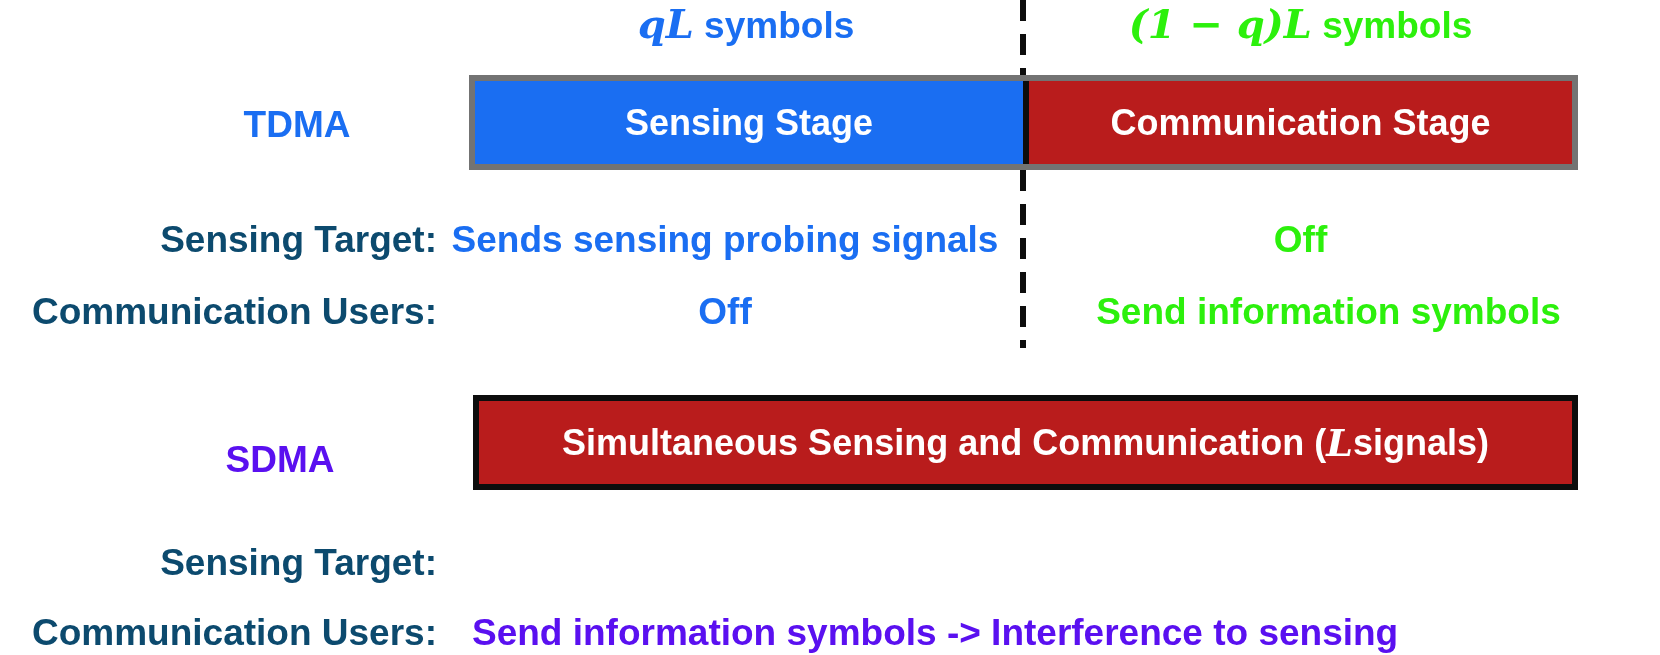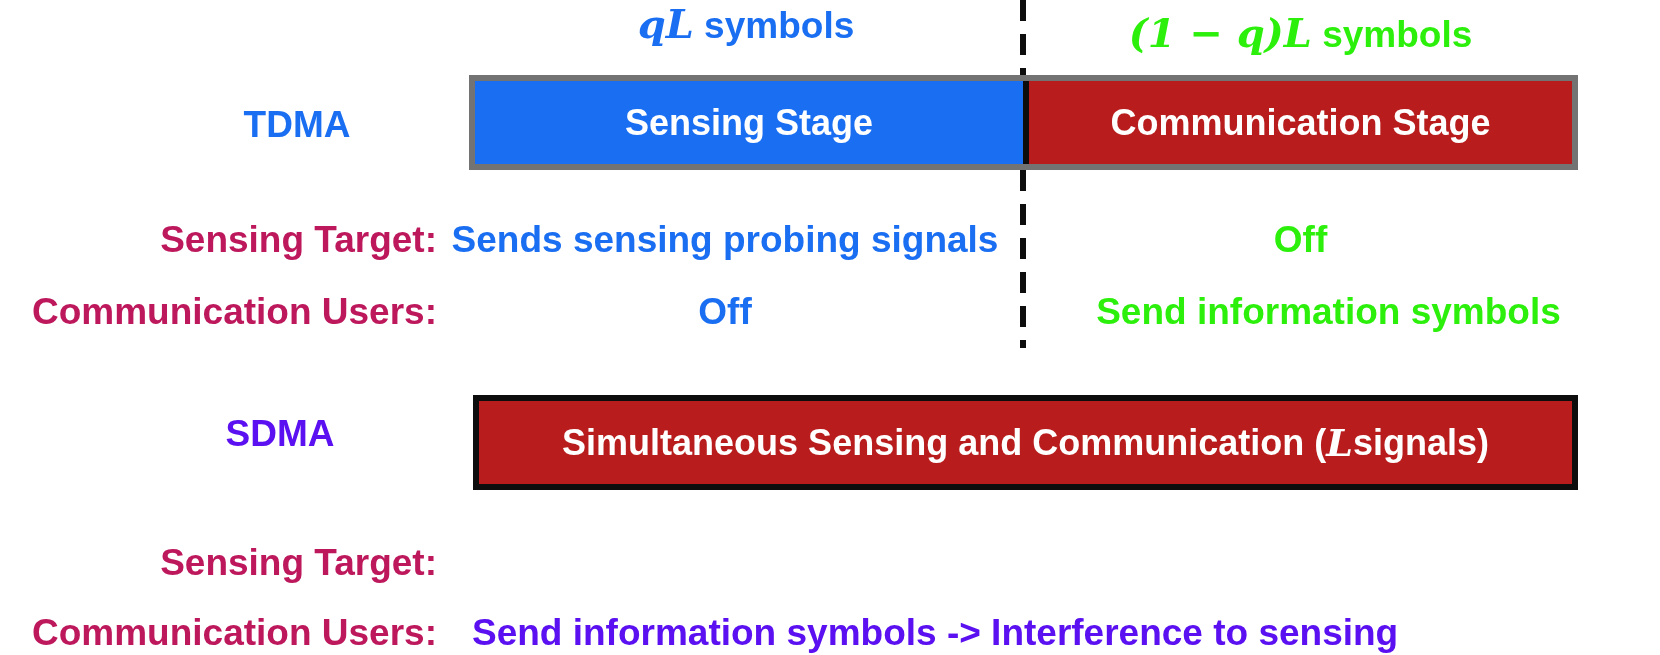--- a/index.html
+++ b/index.html
@@ -13,21 +13,21 @@
   .txt {
     position:absolute;
     font-weight:bold;
     font-size:37px;
     line-height:44px;
     white-space:nowrap;
   }
   .center { text-align:center; }
   .right  { text-align:right; }
 
-  .c-black  { color:#be185d; }
+  .c-black  { color:#0c4a6e; }
   .c-blue   { color:#1a6ef2; }
   .c-green  { color:#2cf00c; }
   .c-purple { color:#5a10f0; }
 
   .math {
     font-family:"DejaVu Serif", serif;
     font-style:italic;
     font-weight:bold;
     font-size:40px;
   }
@@ -76,40 +76,40 @@
 </head>
 <body>
 
 <div id="canvas">
 
   <div id="dashed-line"></div>
 
   <div class="txt center c-blue" style="left:469px; top:2px; width:554px;">
     <span class="math">qL</span><span> symbols</span>
   </div>
-  <div class="txt center c-green" style="left:1023px; top:11px; width:555px;">
+  <div class="txt center c-green" style="left:1023px; top:2px; width:555px;">
     <span class="math">(1 − q)L</span><span> symbols</span>
   </div>
 
   <div class="txt center c-blue" style="left:197px; top:103px; width:200px;">TDMA</div>
 
   <div id="tdma-bar">
     <div id="sensing-stage-cell" class="stage-cell">Sensing Stage</div>
     <div id="communication-stage-cell" class="stage-cell">Communication Stage</div>
   </div>
 
   <div class="txt right c-black" style="left:0; top:218px; width:437px;">Sensing Target:</div>
   <div class="txt center c-blue" style="left:430px; top:218px; width:590px;">Sends sensing probing signals</div>
   <div class="txt center c-green" style="left:1023px; top:218px; width:555px;">Off</div>
 
   <div class="txt right c-black" style="left:0; top:290px; width:437px;">Communication Users:</div>
   <div class="txt center c-blue" style="left:430px; top:290px; width:590px;">Off</div>
   <div class="txt center c-green" style="left:1051px; top:290px; width:555px;">Send information symbols</div>
 
-  <div class="txt center c-purple" style="left:180px; top:412px; width:200px;">SDMA</div>
+  <div class="txt center c-purple" style="left:180px; top:438px; width:200px;">SDMA</div>
 
   <div id="sdma-bar">
     <span>Simultaneous Sensing and Communication (</span>
       <span class="math">L</span>
       <span> signals)</span>
   </div>
 
   <div class="txt right c-black" style="left:0; top:541px; width:437px;">Sensing Target:</div>
 
   <div class="txt right c-black" style="left:0; top:611px; width:437px;">Communication Users:</div>

